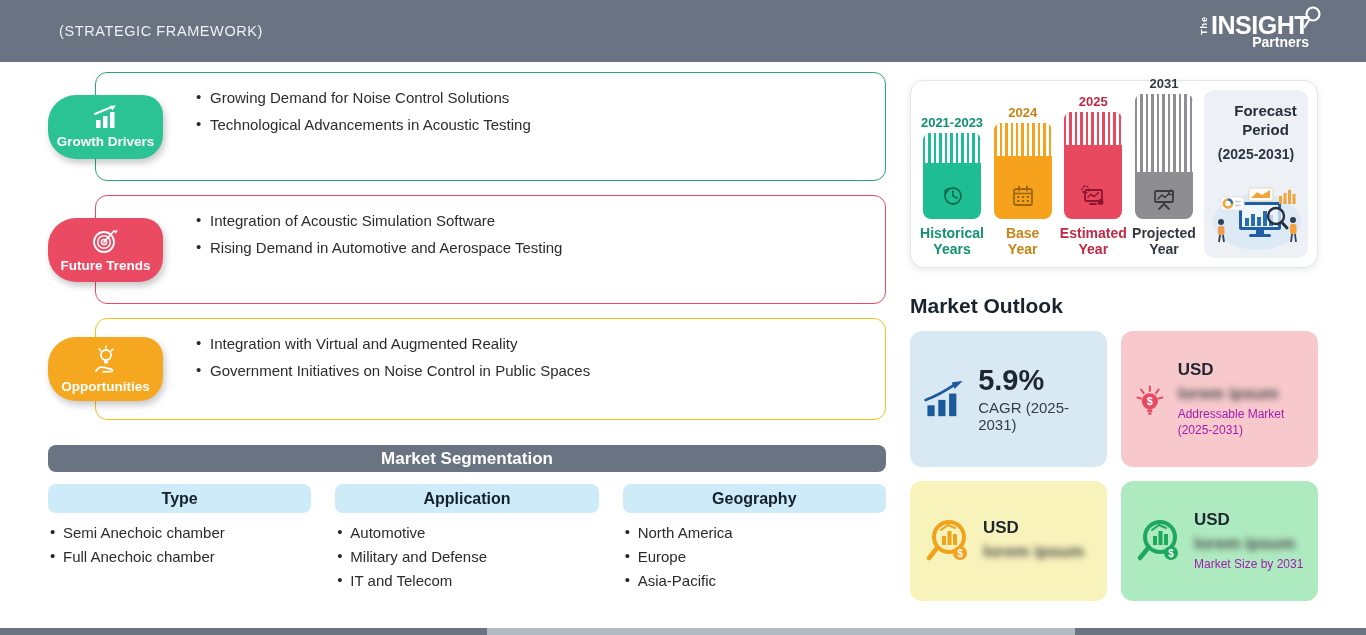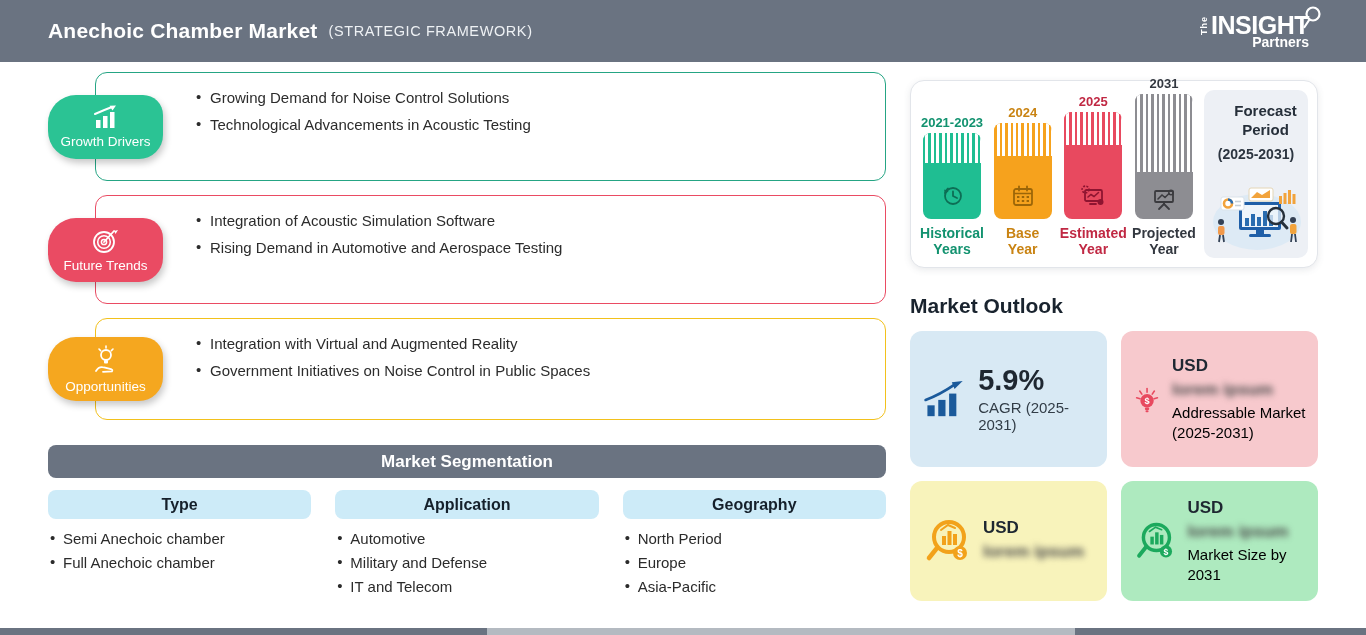--- a/index.html
+++ b/index.html
@@ -25,28 +25,28 @@
   .driver-row.h1 { height:109px; } .driver-row.h2 { height:109px; } .driver-row.h3 { height:102px; }
   .driver-box { position:absolute; left:47px; right:0; top:0; bottom:0; background:#fff;
                 border:1.3px solid var(--bc); border-radius:12px; padding:16px 20px 4px 100px; }
   .driver-box ul { list-style:none; }
   .driver-box li { font-size:15px; color:#2c2c2c; margin-bottom:10px; padding-left:14px; position:relative; }
   .driver-box li::before { content:"•"; position:absolute; left:0; top:-1px; color:#2c2c2c; }
   .pill { position:absolute; left:0; top:50%; transform:translateY(-50%); width:115px; height:64px;
           background:var(--pc); border-radius:28px 20px 24px 28px;
           display:flex; flex-direction:column; align-items:center; justify-content:center; gap:2px;
           box-shadow:2px 4px 7px rgba(0,0,0,.22); z-index:2; }
-  .pill-label { color:#fff; font-size:13.5px; font-weight:normal; }
+  .pill-label { color:#fff; font-size:13.5px; font-weight:bold; }
 
   .row-green  { --bc:#25a584; --pc:#2bc394; }
   .row-red    { --bc:#ea4b63; --pc:#ea4b63; }
   .row-orange { --bc:#f2c11c; --pc:#f5a71f; }
 
   
-  .seg-bar { margin-top:25px; height:33px; background:#6a7381; border-radius:8px;
+  .seg-bar { margin-top:25px; height:27px; background:#6a7381; border-radius:8px;
              display:flex; align-items:center; justify-content:center;
              color:#fff; font-size:17px; font-weight:bold; }
   .seg-cols { display:flex; gap:24px; margin-top:12px; }
   .seg-col { flex:1; }
   .seg-head { height:29px; background:#cdebf8; border-radius:8px; display:flex; align-items:center;
               justify-content:center; font-size:16px; font-weight:bold; color:#15202b; }
   .seg-col ul { list-style:none; margin:11px 0 0 2px; }
   .seg-col li { font-size:15px; color:#2b2b2b; margin-bottom:7px; padding-left:13px; position:relative; }
   .seg-col li::before { content:"•"; position:absolute; left:0; top:-1px; color:#2b2b2b; }
 
@@ -86,34 +86,33 @@
            gap:14px; margin-top:13px; }
   .card { border-radius:12px; padding:12px 12px 12px 12px; display:flex; align-items:center; gap:11px; }
   .c-blue { background:#d8e9f4; } .c-pink { background:#f7c9cd; }
   .c-yellow { background:#f8f3bb; } .c-green { background:#aeeabf; }
   .cagr-val { font-size:29px; font-weight:800; color:#1e2731; line-height:1.05; }
   .cagr-cap { font-size:15px; color:#323d47; margin-top:4px; }
   .usd-col { display:flex; flex-direction:column; }
   .usd { font-size:17px; font-weight:bold; color:#1e2731; }
   .blurval { font-size:17px; font-weight:bold; color:#4c4c4c; filter:blur(3.2px);
              white-space:nowrap; margin:4px 0 3px; }
-  .usd-cap { font-size:15px; color:#000000; line-height:1.32; }
+  .usd-cap { font-size:12px; color:#a21caf; line-height:1.32; }
   .source { margin-top:9px; text-align:right; font-size:15px; color:#3a3a3a; }
 
   
   .bottom-strip { position:absolute; bottom:0; left:0; right:0; height:7px; background:#6a7381; }
   .bottom-strip .mid { position:absolute; left:487px; width:588px; top:0; bottom:0; background:#b4bac1; }
 </style>
 </head>
 <body>
 
 <div class="page">
 
   <div class="header">
-    <span class="title">Anechoic Chamber Market</span>
     <span class="subtitle">(STRATEGIC FRAMEWORK)</span>
     <div class="logo">
       <div class="logo-top">
         <span class="logo-the">The</span>
         <span class="logo-insight">INSIGHT</span>
         <svg class="logo-mag" width="20" height="26" viewBox="0 0 20 26">
           <circle cx="11" cy="8" r="6.5" fill="none" stroke="#fff" stroke-width="2.2"></circle>
           <line x1="7.5" y1="13.5" x2="2.5" y2="21" stroke="#fff" stroke-width="2.2" stroke-linecap="round"></line>
         </svg>
       </div>
@@ -196,21 +195,21 @@
         <div class="seg-head">Application</div>
         <ul>
           <li>Automotive</li>
           <li>Military and Defense</li>
           <li>IT and Telecom</li>
         </ul>
       </div>
       <div class="seg-col">
         <div class="seg-head">Geography</div>
         <ul>
-          <li>North Period</li>
+          <li>North America</li>
           <li>Europe</li>
           <li>Asia-Pacific</li>
         </ul>
       </div>
     </div>
   </div>
 
   <div class="right">
 
     <div class="tl-card">

